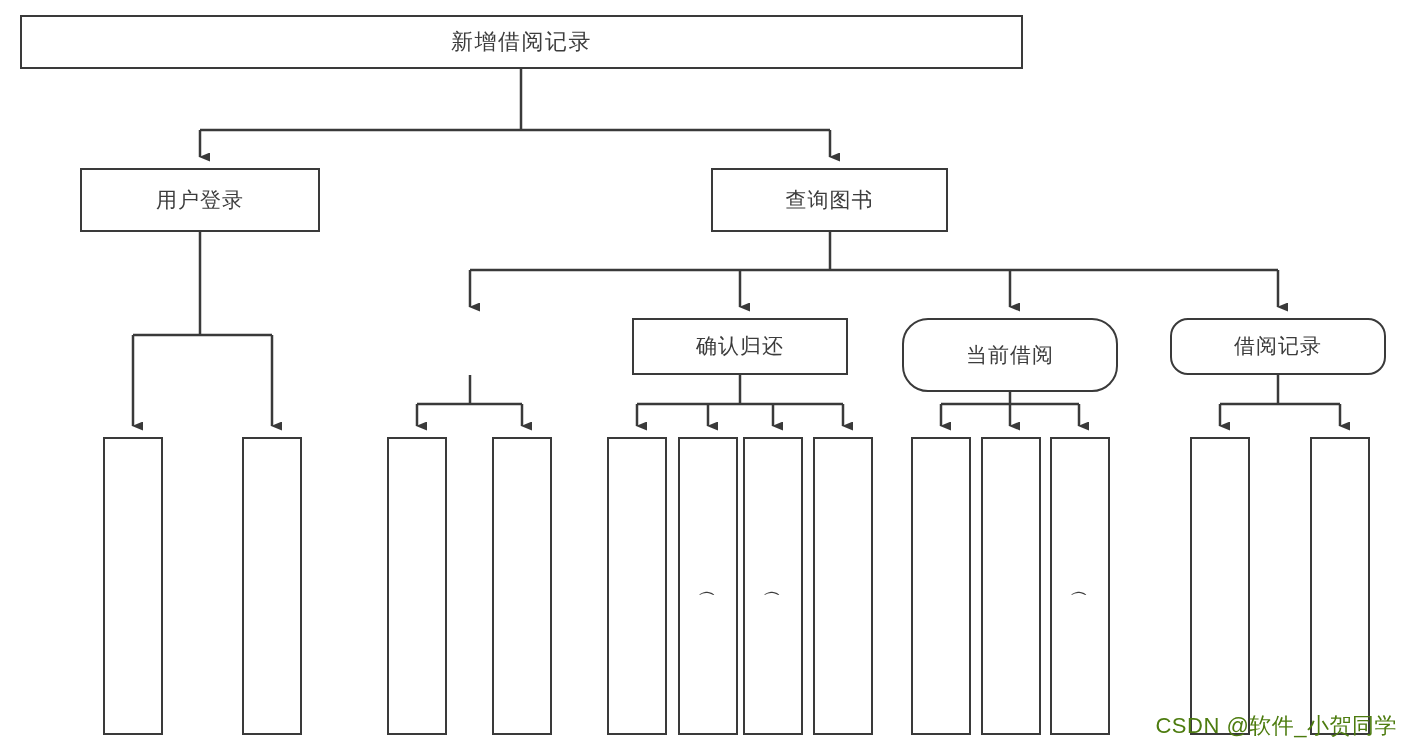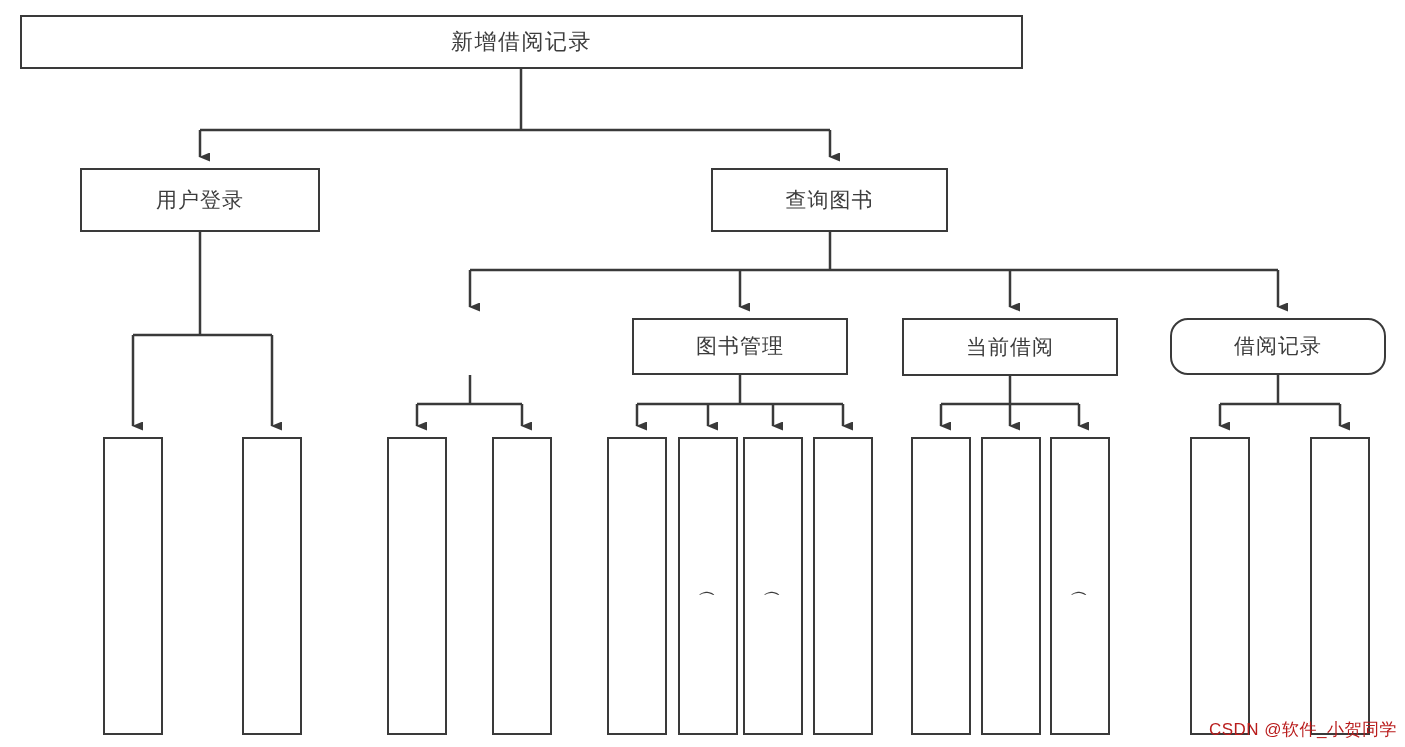--- a/index.html
+++ b/index.html
@@ -62,22 +62,22 @@
     font-size: 22px;
     line-height: 1.05;
     letter-spacing: 2px;
     max-height: 100%;
     overflow: hidden;
   }
   #watermark {
     position: absolute;
     right: 8px;
     bottom: 6px;
-    font-size: 17px;
-    color: #b91c1c;
+    font-size: 22px;
+    color: #4d7c0f;
     letter-spacing: 0.5px;
     white-space: nowrap;
     pointer-events: none;
   }
 </style>
 </head>
 <body>
 
 <div id="canvas">
 
@@ -138,24 +138,24 @@
   <div class="node h" style="left:80px; top:168px; width:240px; height:64px;">
     <span class="label">用户登录</span>
   </div>
 
   <div class="node h" style="left:711px; top:168px; width:237px; height:64px;">
     <span class="label">查询图书</span>
   </div>
 
 
   <div class="node h" style="left:632px; top:318px; width:216px; height:57px;">
-    <span class="label">图书管理</span>
-  </div>
-
-  <div class="node h" style="left:902px; top:318px; width:216px; height:58px;">
+    <span class="label">确认归还</span>
+  </div>
+
+  <div class="node h" style="left:902px; top:318px; width:216px; height:74px;border-radius:26px;">
     <span class="label">当前借阅</span>
   </div>
 
   <div class="node h" style="left:1170px; top:318px; width:216px; height:57px;border-radius:18px;">
     <span class="label">借阅记录</span>
   </div>
 
   <div class="node v" style="left:103px; top:437px; width:60px; height:298px;">
     <span class="label">用户登录</span>
   </div>

